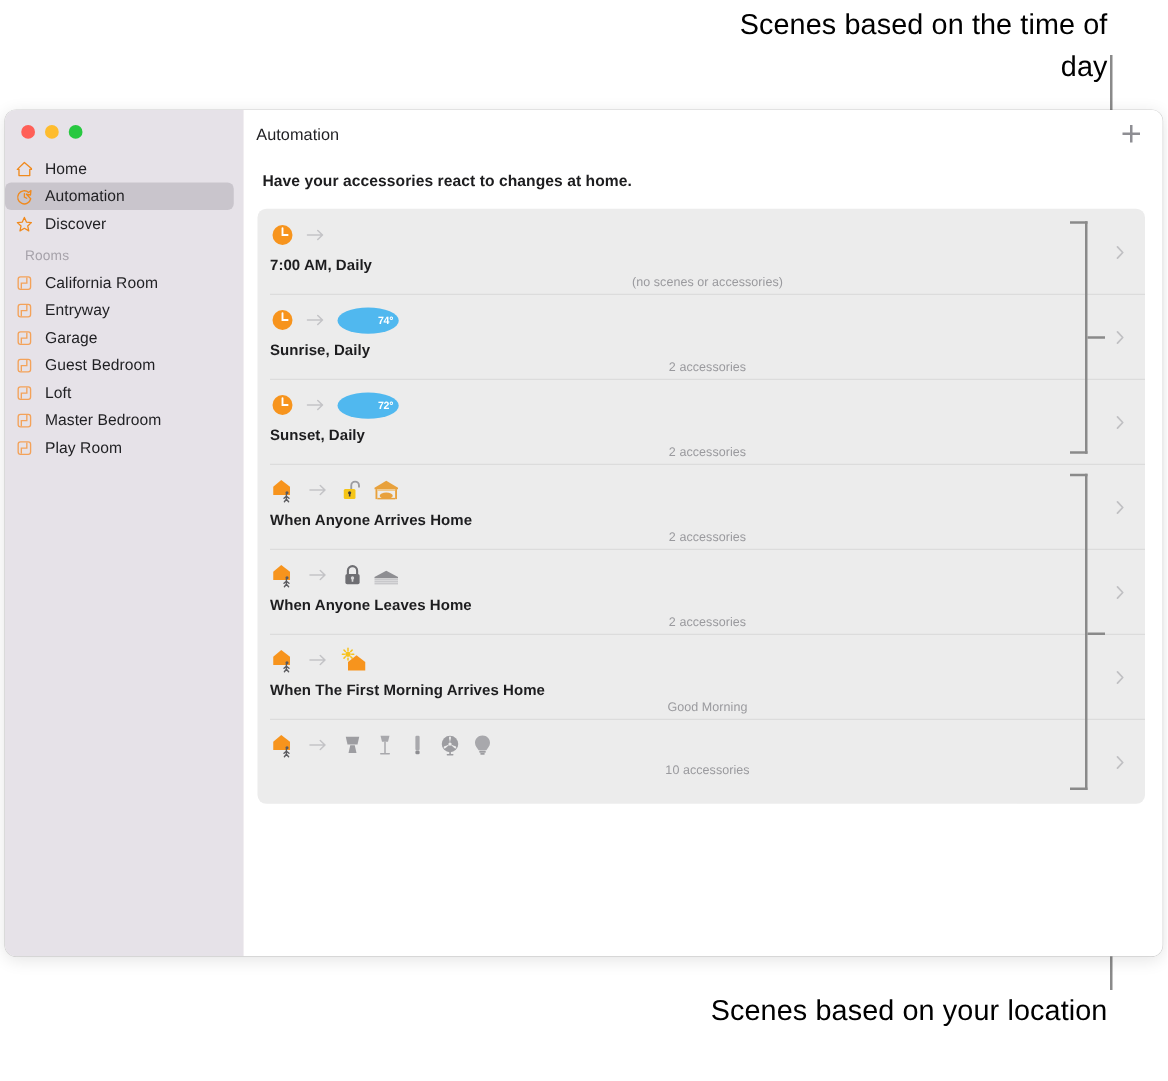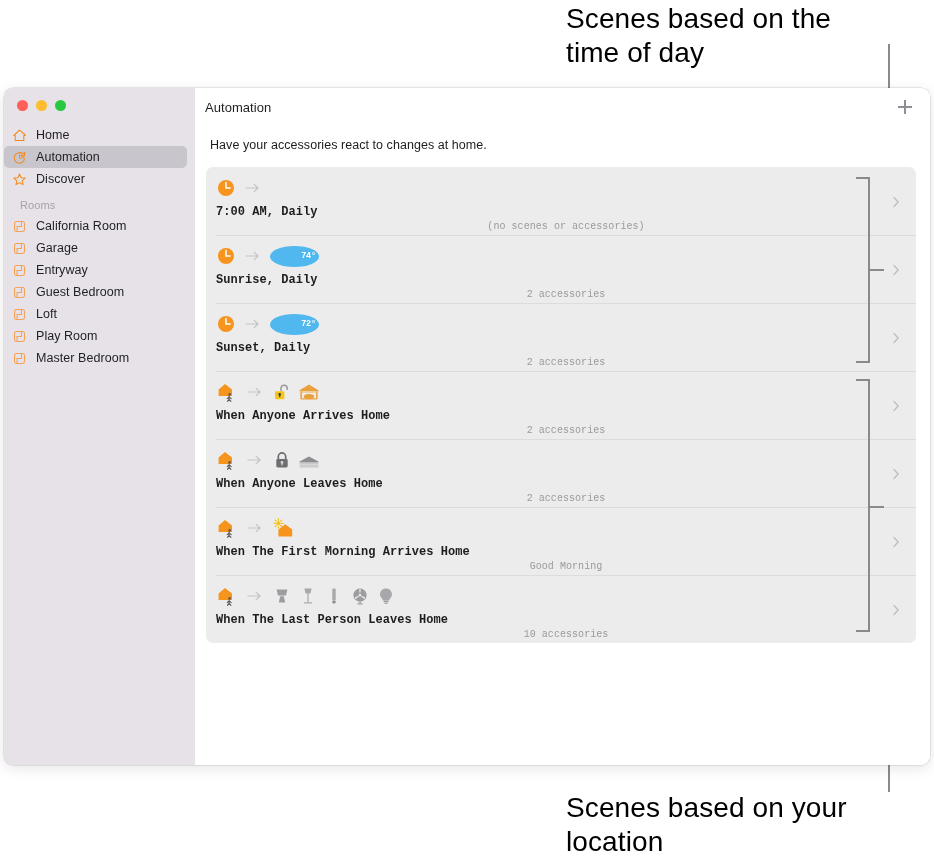--- a/index.html
+++ b/index.html
@@ -12,24 +12,24 @@
     height: 865px;
     position: relative;
     font-family: "Liberation Sans", sans-serif;
     -webkit-font-smoothing: antialiased;
     overflow: hidden;
   }
 
   
   .annotation {
     position: absolute;
-    font-size: 28px;
+    font-size: 23px;
     line-height: 34px;
     color: #000000;
-    text-align: left;
+    text-align: right;
     letter-spacing: 0.1px;
   }
   #annotation-top { right: 48px; top: 2px; width: 320px; }
   #annotation-bottom { right: 48px; top: 791px; width: 320px; }
 
   .leader {
     position: absolute;
     width: 1.6px;
     background: #8a8a8a;
   }
@@ -123,40 +123,39 @@
   #add-button::before, #add-button::after {
     content: "";
     position: absolute;
     background: #8e8e93;
   }
   #add-button::before { left: 4px; top: 10.3px; width: 14px; height: 1.4px; }
   #add-button::after { left: 10.3px; top: 4px; width: 1.4px; height: 14px; }
 
   #subtitle {
     font-size: 12.5px;
-    font-weight: normal;
+    font-weight: bold;
     color: #1d1d1f;
     padding: 12px 0 0 15px;
     letter-spacing: 0.05px;
   }
 
   #automation-list {
     margin: 15px 14px 0 11px;
     background: #ececec;
     border-radius: 7px;
     overflow: hidden;
     position: relative;
   }
   .automation-row {
     height: 68px;
     position: relative;
     display: block;
     padding: 0 0 0 10px;
     box-sizing: border-box;
-    font-family: Liberation Mono, monospace;
   }
   .automation-row + .automation-row::before {
     content: "";
     position: absolute;
     left: 10px;
     right: 0;
     top: 0;
     height: 1px;
     background: #dcdcdc;
   }
@@ -291,31 +290,31 @@
         <span class="nav-label">California Room</span>
       </div>
 
       <div class="nav-item room-item">
         <span class="nav-icon">
           <svg viewBox="0 0 16 16" width="15" height="15">
             <rect x="2.7" y="2.7" width="10.6" height="10.6" rx="2" fill="none" stroke="#f4a259" stroke-width="1.15"></rect>
             <path d="M10.1 3.3 L10.1 8 L5.4 8 L5.4 12.7" fill="none" stroke="#f4a259" stroke-width="1.15"></path>
           </svg>
         </span>
-        <span class="nav-label">Garage</span>
+        <span class="nav-label">Entryway</span>
       </div>
 
       <div class="nav-item room-item">
         <span class="nav-icon">
           <svg viewBox="0 0 16 16" width="15" height="15">
             <rect x="2.7" y="2.7" width="10.6" height="10.6" rx="2" fill="none" stroke="#f4a259" stroke-width="1.15"></rect>
             <path d="M10.1 3.3 L10.1 8 L5.4 8 L5.4 12.7" fill="none" stroke="#f4a259" stroke-width="1.15"></path>
           </svg>
         </span>
-        <span class="nav-label">Entryway</span>
+        <span class="nav-label">Garage</span>
       </div>
 
       <div class="nav-item room-item">
         <span class="nav-icon">
           <svg viewBox="0 0 16 16" width="15" height="15">
             <rect x="2.7" y="2.7" width="10.6" height="10.6" rx="2" fill="none" stroke="#f4a259" stroke-width="1.15"></rect>
             <path d="M10.1 3.3 L10.1 8 L5.4 8 L5.4 12.7" fill="none" stroke="#f4a259" stroke-width="1.15"></path>
           </svg>
         </span>
         <span class="nav-label">Guest Bedroom</span>
@@ -332,31 +331,31 @@
         <span class="nav-label">Loft</span>
       </div>
 
       <div class="nav-item room-item">
         <span class="nav-icon">
           <svg viewBox="0 0 16 16" width="15" height="15">
             <rect x="2.7" y="2.7" width="10.6" height="10.6" rx="2" fill="none" stroke="#f4a259" stroke-width="1.15"></rect>
             <path d="M10.1 3.3 L10.1 8 L5.4 8 L5.4 12.7" fill="none" stroke="#f4a259" stroke-width="1.15"></path>
           </svg>
         </span>
-        <span class="nav-label">Play Room</span>
+        <span class="nav-label">Master Bedroom</span>
       </div>
 
       <div class="nav-item room-item">
         <span class="nav-icon">
           <svg viewBox="0 0 16 16" width="15" height="15">
             <rect x="2.7" y="2.7" width="10.6" height="10.6" rx="2" fill="none" stroke="#f4a259" stroke-width="1.15"></rect>
             <path d="M10.1 3.3 L10.1 8 L5.4 8 L5.4 12.7" fill="none" stroke="#f4a259" stroke-width="1.15"></path>
           </svg>
         </span>
-        <span class="nav-label">Master Bedroom</span>
+        <span class="nav-label">Play Room</span>
       </div>
 
     </div>
   </div>
 
   <div id="main">
 
     <div id="toolbar">
       <div id="page-title">Automation</div>
       <div id="add-button"></div>
@@ -608,21 +607,20 @@
             </svg>
           </span>
           <span class="icon-20">
             <svg viewBox="0 0 20 20" width="20" height="20">
               <path d="M10 2.4 C13.6 2.4 16 5.1 16 8.3 C16 11 14 12.4 13.1 14.2 L6.9 14.2 C6 12.4 4 11 4 8.3 C4 5.1 6.4 2.4 10 2.4 Z" fill="#a8a8ac"></path>
               <rect x="7.4" y="14.6" width="5.2" height="1.5" rx="0.5" fill="#9d9da1"></rect>
               <rect x="8.2" y="16.4" width="3.6" height="1.4" rx="0.6" fill="#9d9da1"></rect>
             </svg>
           </span>
         </div>
-        <div class="row-title">When The Last Person Leaves Home</div>
         <div class="row-sub">10 accessories</div>
         <span class="chevron">
           <svg viewBox="0 0 8 12" width="8" height="12">
               <path d="M2 1.5 L6.2 6 L2 10.5" fill="none" stroke="#c0c0c3" stroke-width="1.4" stroke-linecap="round" stroke-linejoin="round"></path>
             </svg>
         </span>
       </div>
 
       <div class="bracket" style="top:10px; height:186px;"></div>
       <div class="bracket-tick" style="top:102px;"></div>

